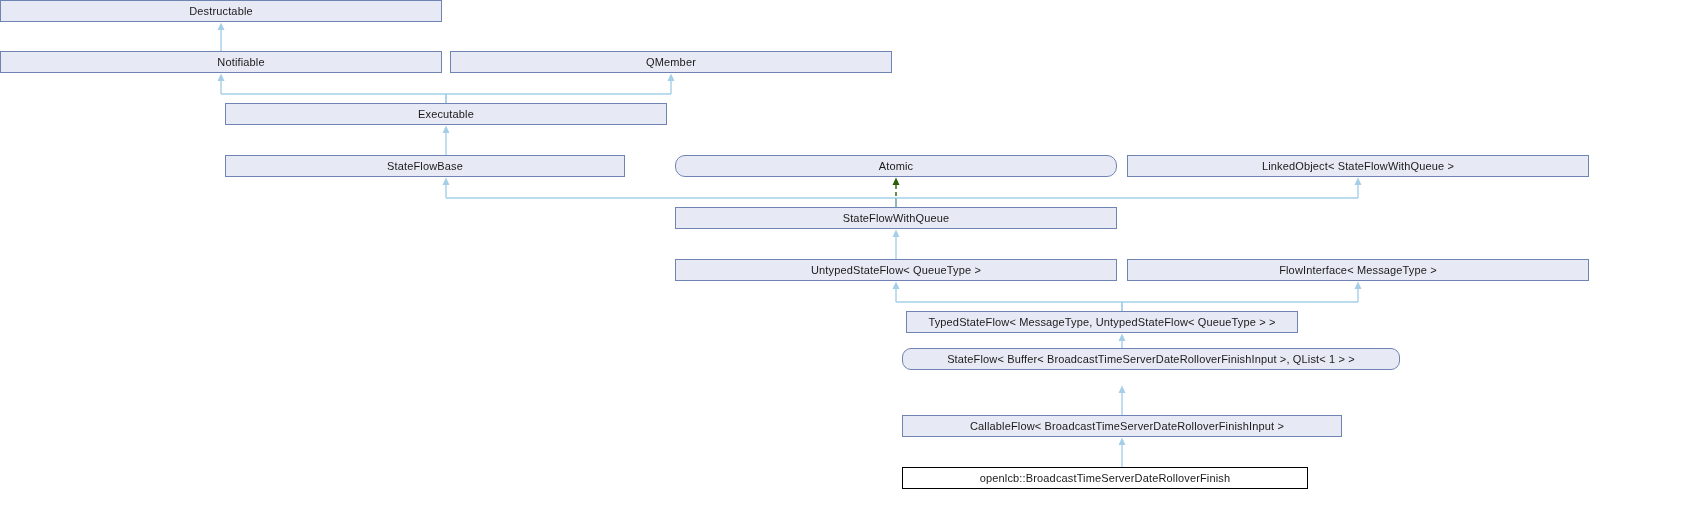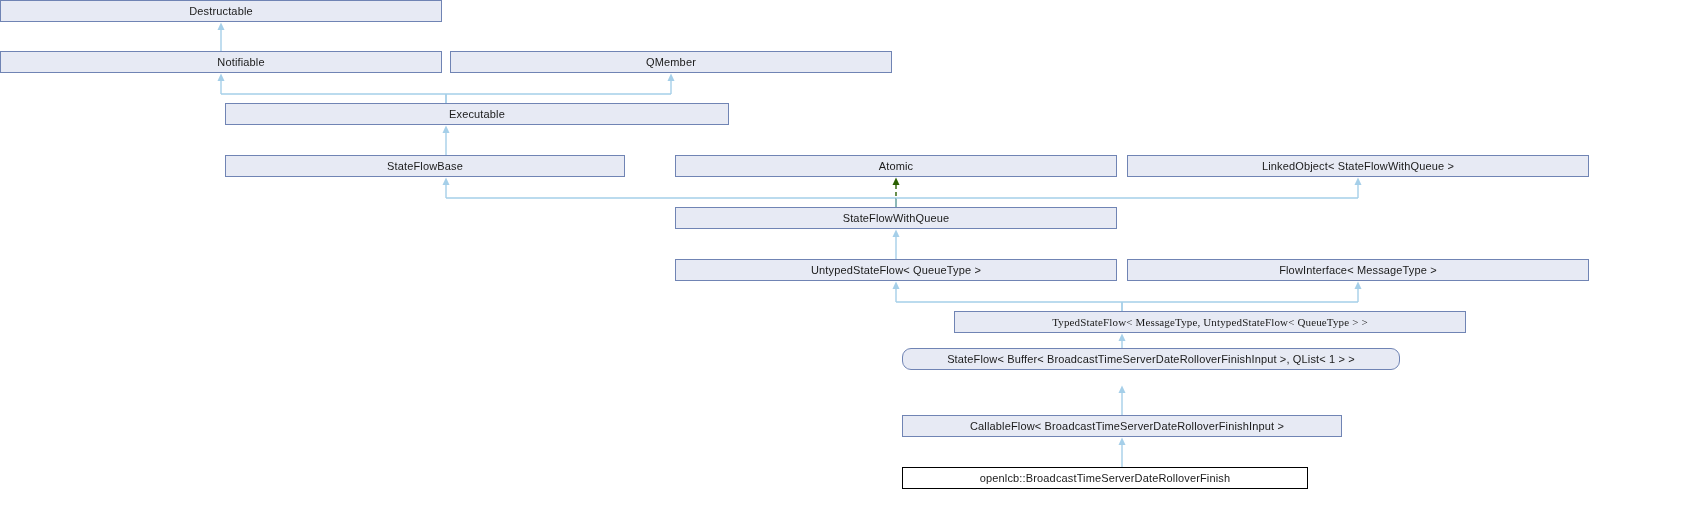--- a/index.html
+++ b/index.html
@@ -114,25 +114,25 @@
       </g>
       <g>
         <line x1="1122" y1="445" x2="1122" y2="467" stroke="#a5cfe9" stroke-width="1.4"></line>
         <polygon points="1118.5,445 1125.5,445 1122,437.5" fill="#a5cfe9"></polygon>
       </g>
     </svg>
   <div id="nodes">
       <div class="node" style="left: 0px; top: 0px; width: 442px;"><span>Destructable</span></div>
       <div class="node" style="left: 0px; top: 51px; width: 442px; padding-left: 40px;"><span>Notifiable</span></div>
       <div class="node" style="left: 450px; top: 51px; width: 442px;"><span>QMember</span></div>
-      <div class="node" style="left: 225px; top: 103px; width: 504px;"><span>Executable</span></div>
+      <div class="node" style="left: 225px; top: 103px; width: 442px;"><span>Executable</span></div>
       <div class="node" style="left: 225px; top: 155px; width: 400px;"><span>StateFlowBase</span></div>
-      <div class="node" style="left: 675px; top: 155px; width: 442px;"><span>Atomic</span></div>
+      <div class="node" style="left: 675px; top: 155px; width: 442px; border-radius: 10px;"><span>Atomic</span></div>
       <div class="node" style="left: 1127px; top: 155px; width: 462px;"><span>LinkedObject&lt; StateFlowWithQueue &gt;</span></div>
       <div class="node" style="left: 675px; top: 207px; width: 442px;"><span>StateFlowWithQueue</span></div>
       <div class="node" style="left: 675px; top: 259px; width: 442px;"><span>UntypedStateFlow&lt; QueueType &gt;</span></div>
       <div class="node" style="left: 1127px; top: 259px; width: 462px;"><span>FlowInterface&lt; MessageType &gt;</span></div>
-      <div class="node" style="left: 954px; top: 311px; width: 512px; font-family: Liberation Serif, serif;"><span>TypedStateFlow&lt; MessageType, UntypedStateFlow&lt; QueueType &gt; &gt;</span></div>
+      <div class="node" style="left: 906px; top: 311px; width: 392px;"><span>TypedStateFlow&lt; MessageType, UntypedStateFlow&lt; QueueType &gt; &gt;</span></div>
       <div class="node" style="left: 902px; top: 348px; width: 498px; border-radius: 9px;"><span>StateFlow&lt; Buffer&lt; BroadcastTimeServerDateRolloverFinishInput &gt;, QList&lt; 1 &gt; &gt;</span></div>
       <div class="node" style="left: 902px; top: 415px; width: 440px; padding-left: 10px;"><span>CallableFlow&lt; BroadcastTimeServerDateRolloverFinishInput &gt;</span></div>
       <div class="node focus" style="left: 902px; top: 467px; width: 406px;"><span>openlcb::BroadcastTimeServerDateRolloverFinish</span></div>
     </div>
 </div>
 
 </body></html>

